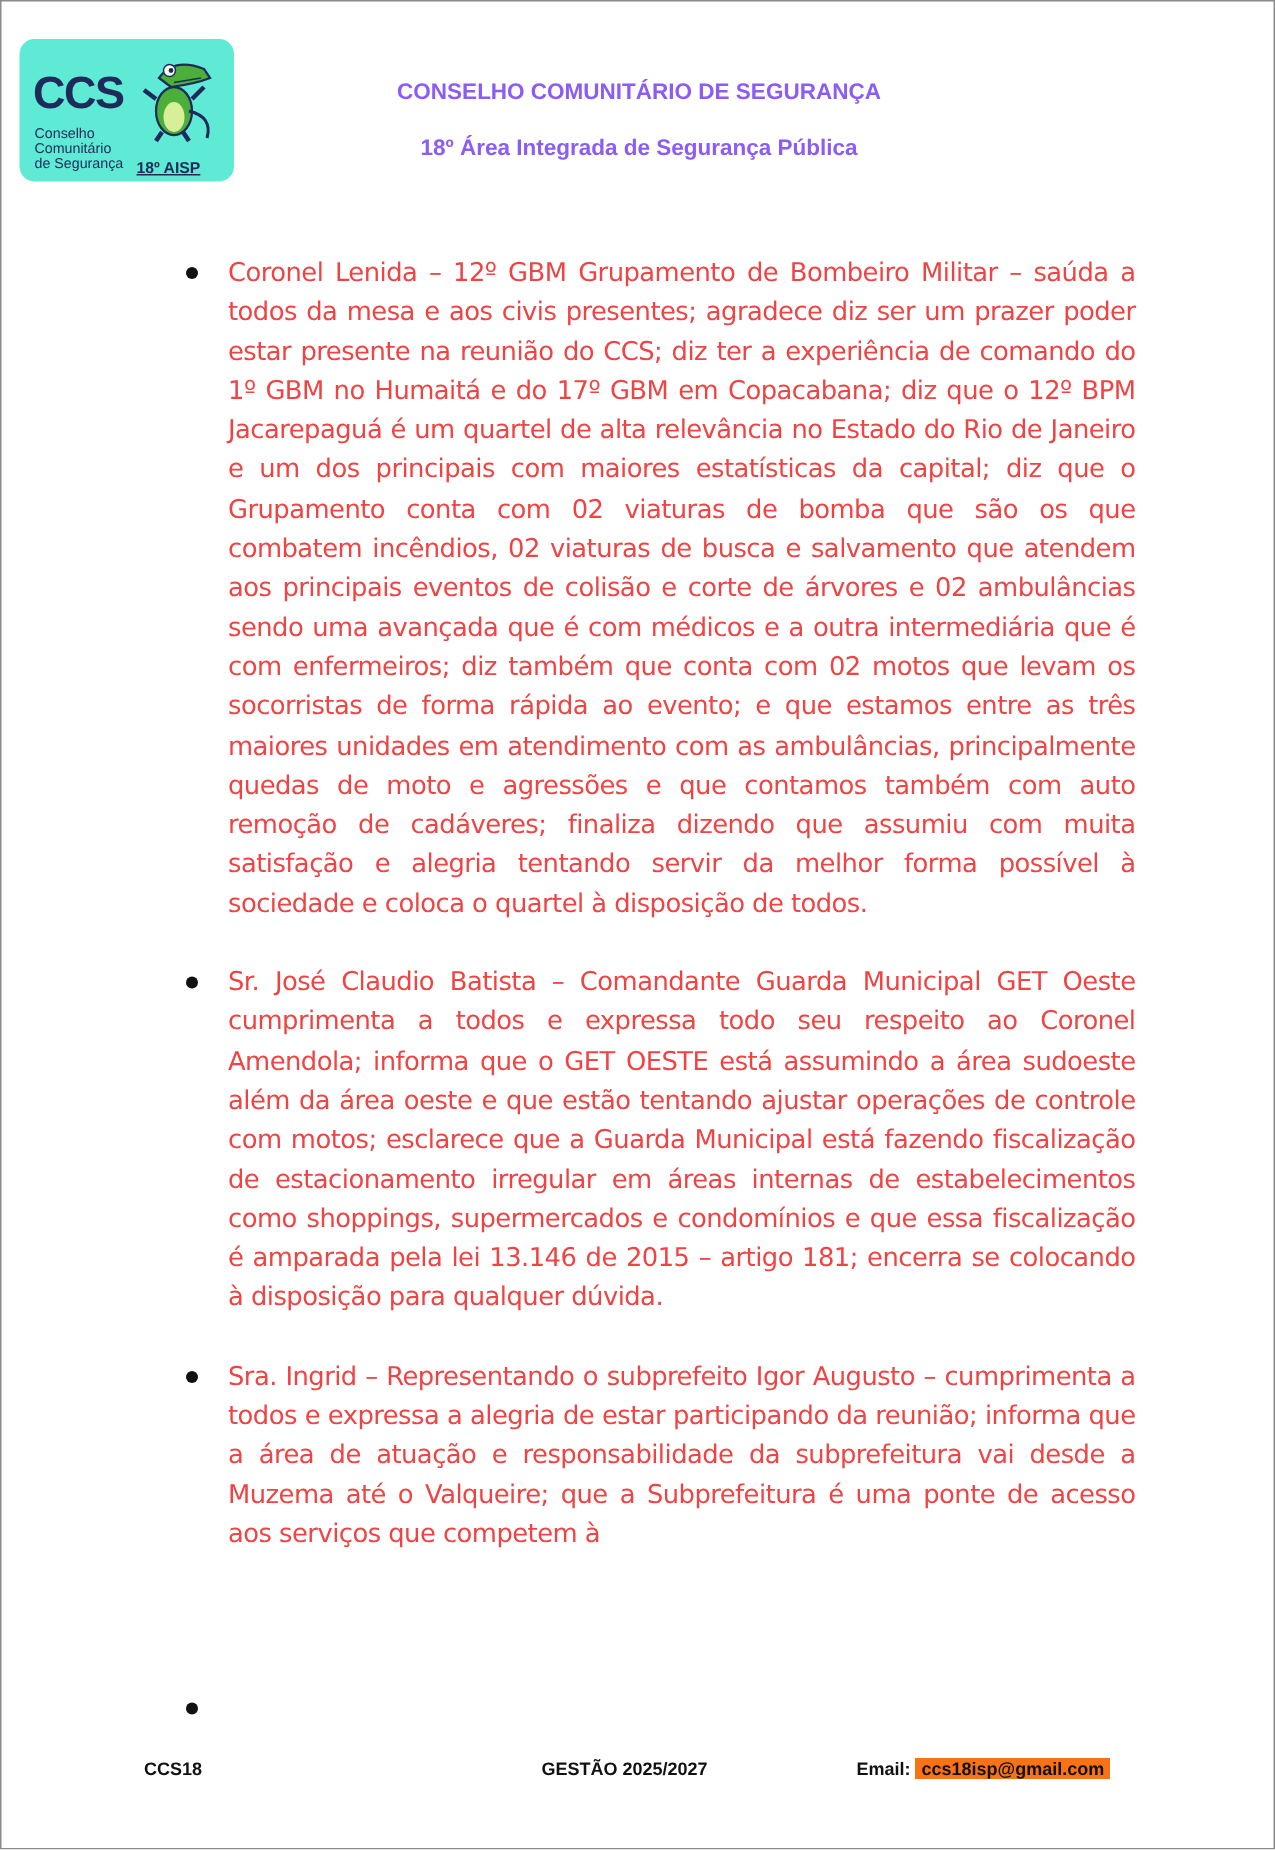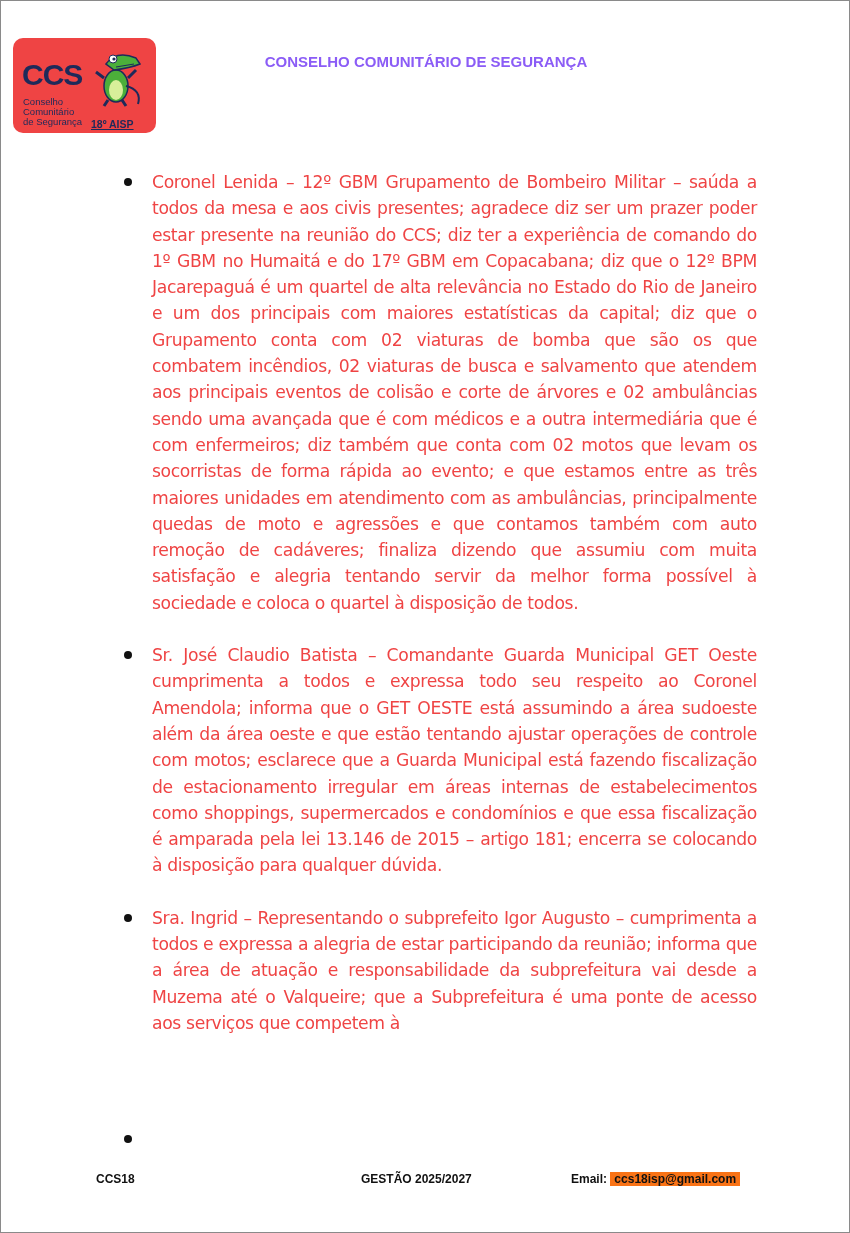--- a/index.html
+++ b/index.html
@@ -3,21 +3,21 @@
 <meta charset="utf-8">
 <style>
   html, body { margin: 0; padding: 0; background: #ffffff; }
   body { width: 850px; height: 1233px; position: relative; overflow: hidden; }
   .page {
     position: absolute; left: 0; top: 0; width: 848px; height: 1231px;
     border: 1px solid #8a8a8a; background: #fff;
   }
   .logo {
     position: absolute; left: 12px; top: 25px; width: 143px; height: 95px;
-    background: #ef4444; border-radius: 10px; overflow: hidden; margin-top: 12px;
+    background: #5eead4; border-radius: 10px; overflow: hidden;
   }
   .logo .ccs {
     position: absolute; left: 9px; top: 20px;
     font-family: "Liberation Sans", sans-serif; font-weight: bold;
     font-size: 30px; color: #1e2a5a; letter-spacing: -1px;
   }
   .logo .sub {
     position: absolute; left: 10px; top: 59px;
     font-family: "Liberation Sans", sans-serif; font-size: 9.5px; line-height: 10px;
     color: #1e2a5a;
@@ -77,20 +77,21 @@
     </svg>
     <div class="sub">
       <div>Conselho</div>
       <div>Comunitário</div>
       <div>de Segurança</div>
     </div>
     <span class="aisp">18º AISP</span>
   </div>
 
   <div class="header-line h1">CONSELHO COMUNITÁRIO DE SEGURANÇA</div>
+  <div class="header-line h2">18º Área Integrada de Segurança Pública</div>
 
   <div class="content">
     <div class="item">
       <span class="bullet"></span>
       <span>Coronel Lenida – 12º GBM Grupamento de Bombeiro Militar – saúda a todos da mesa e aos civis presentes; agradece diz ser um prazer poder estar presente na reunião do CCS; diz ter a experiência de comando do 1º GBM no Humaitá e do 17º GBM em Copacabana; diz que o 12º BPM Jacarepaguá é um quartel de alta relevância no Estado do Rio de Janeiro e um dos principais com maiores estatísticas da capital; diz que o Grupamento conta com 02 viaturas de bomba que são os que combatem incêndios, 02 viaturas de busca e salvamento que atendem aos principais eventos de colisão e corte de árvores e 02 ambulâncias sendo uma avançada que é com médicos e a outra intermediária que é com enfermeiros; diz também que conta com 02 motos que levam os socorristas de forma rápida ao evento; e que estamos entre as três maiores unidades em atendimento com as ambulâncias, principalmente quedas de moto e agressões e que contamos também com auto remoção de cadáveres; finaliza dizendo que assumiu com muita satisfação e alegria tentando servir da melhor forma possível à sociedade e coloca o quartel à disposição de todos.</span>
     </div>
     <div class="item">
       <span class="bullet"></span>
       <span>Sr. José Claudio Batista – Comandante Guarda Municipal GET Oeste cumprimenta a todos e expressa todo seu respeito ao Coronel Amendola; informa que o GET OESTE está assumindo a área sudoeste além da área oeste e que estão tentando ajustar operações de controle com motos; esclarece que a Guarda Municipal está fazendo fiscalização de estacionamento irregular em áreas internas de estabelecimentos como shoppings, supermercados e condomínios e que essa fiscalização é amparada pela lei 13.146 de 2015 – artigo 181; encerra se colocando à disposição para qualquer dúvida.</span>
     </div>

